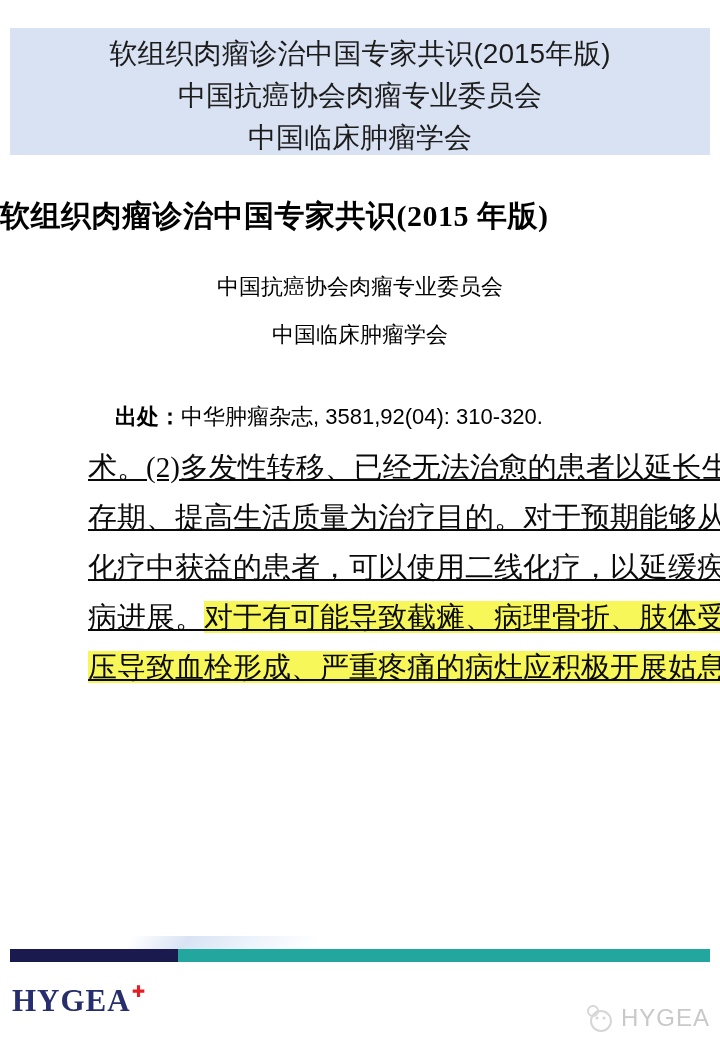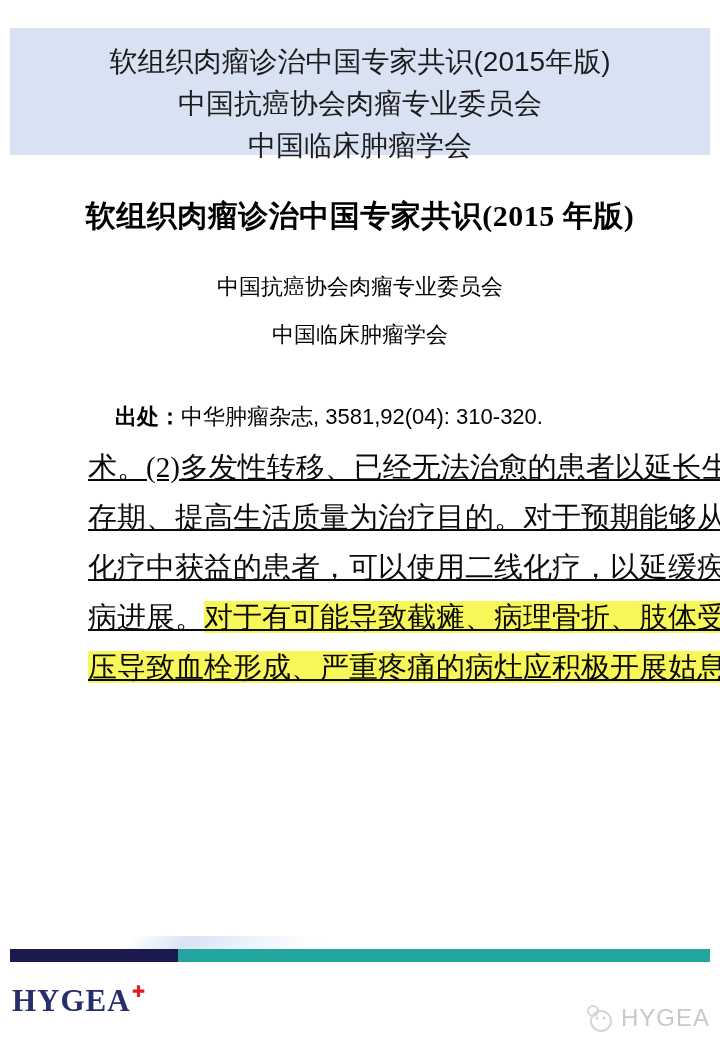--- a/index.html
+++ b/index.html
@@ -5,26 +5,26 @@
   html,body{margin:0;padding:0;background:#ffffff;}
   .page{
     position:relative;width:720px;height:1040px;background:#ffffff;overflow:hidden;
     font-family:"Liberation Serif","DejaVu Serif",serif;color:#111;
   }
   
   .banner{
     position:absolute;left:10px;top:28px;width:700px;height:127px;
     background:#d9e2f3;text-align:center;
     font-family:"Liberation Sans","DejaVu Sans",sans-serif;
-    color:#1c1c1c;font-size:28px;line-height:42px;padding-top:13px;box-sizing:border-box;
+    color:#1c1c1c;font-size:28px;line-height:42px;padding-top:5px;box-sizing:border-box;
   }
   .banner-line{height:42px;}
   
   .doc-title{
-    position:absolute;left:0;top:196px;width:720px;margin:0;text-align:center;
+    position:absolute;left:0;top:196px;width:720px;margin:0;text-align:left;
     font-size:30px;font-weight:bold;color:#000;letter-spacing:0.5px;
   }
   .doc-subtitle{
     position:absolute;left:0;width:720px;text-align:center;font-size:22px;color:#000;
   }
   .s1{top:272px;}
   .s2{top:320px;}
   .source-line{
     position:absolute;left:115px;top:402px;font-size:22px;color:#000;white-space:nowrap;
   }

